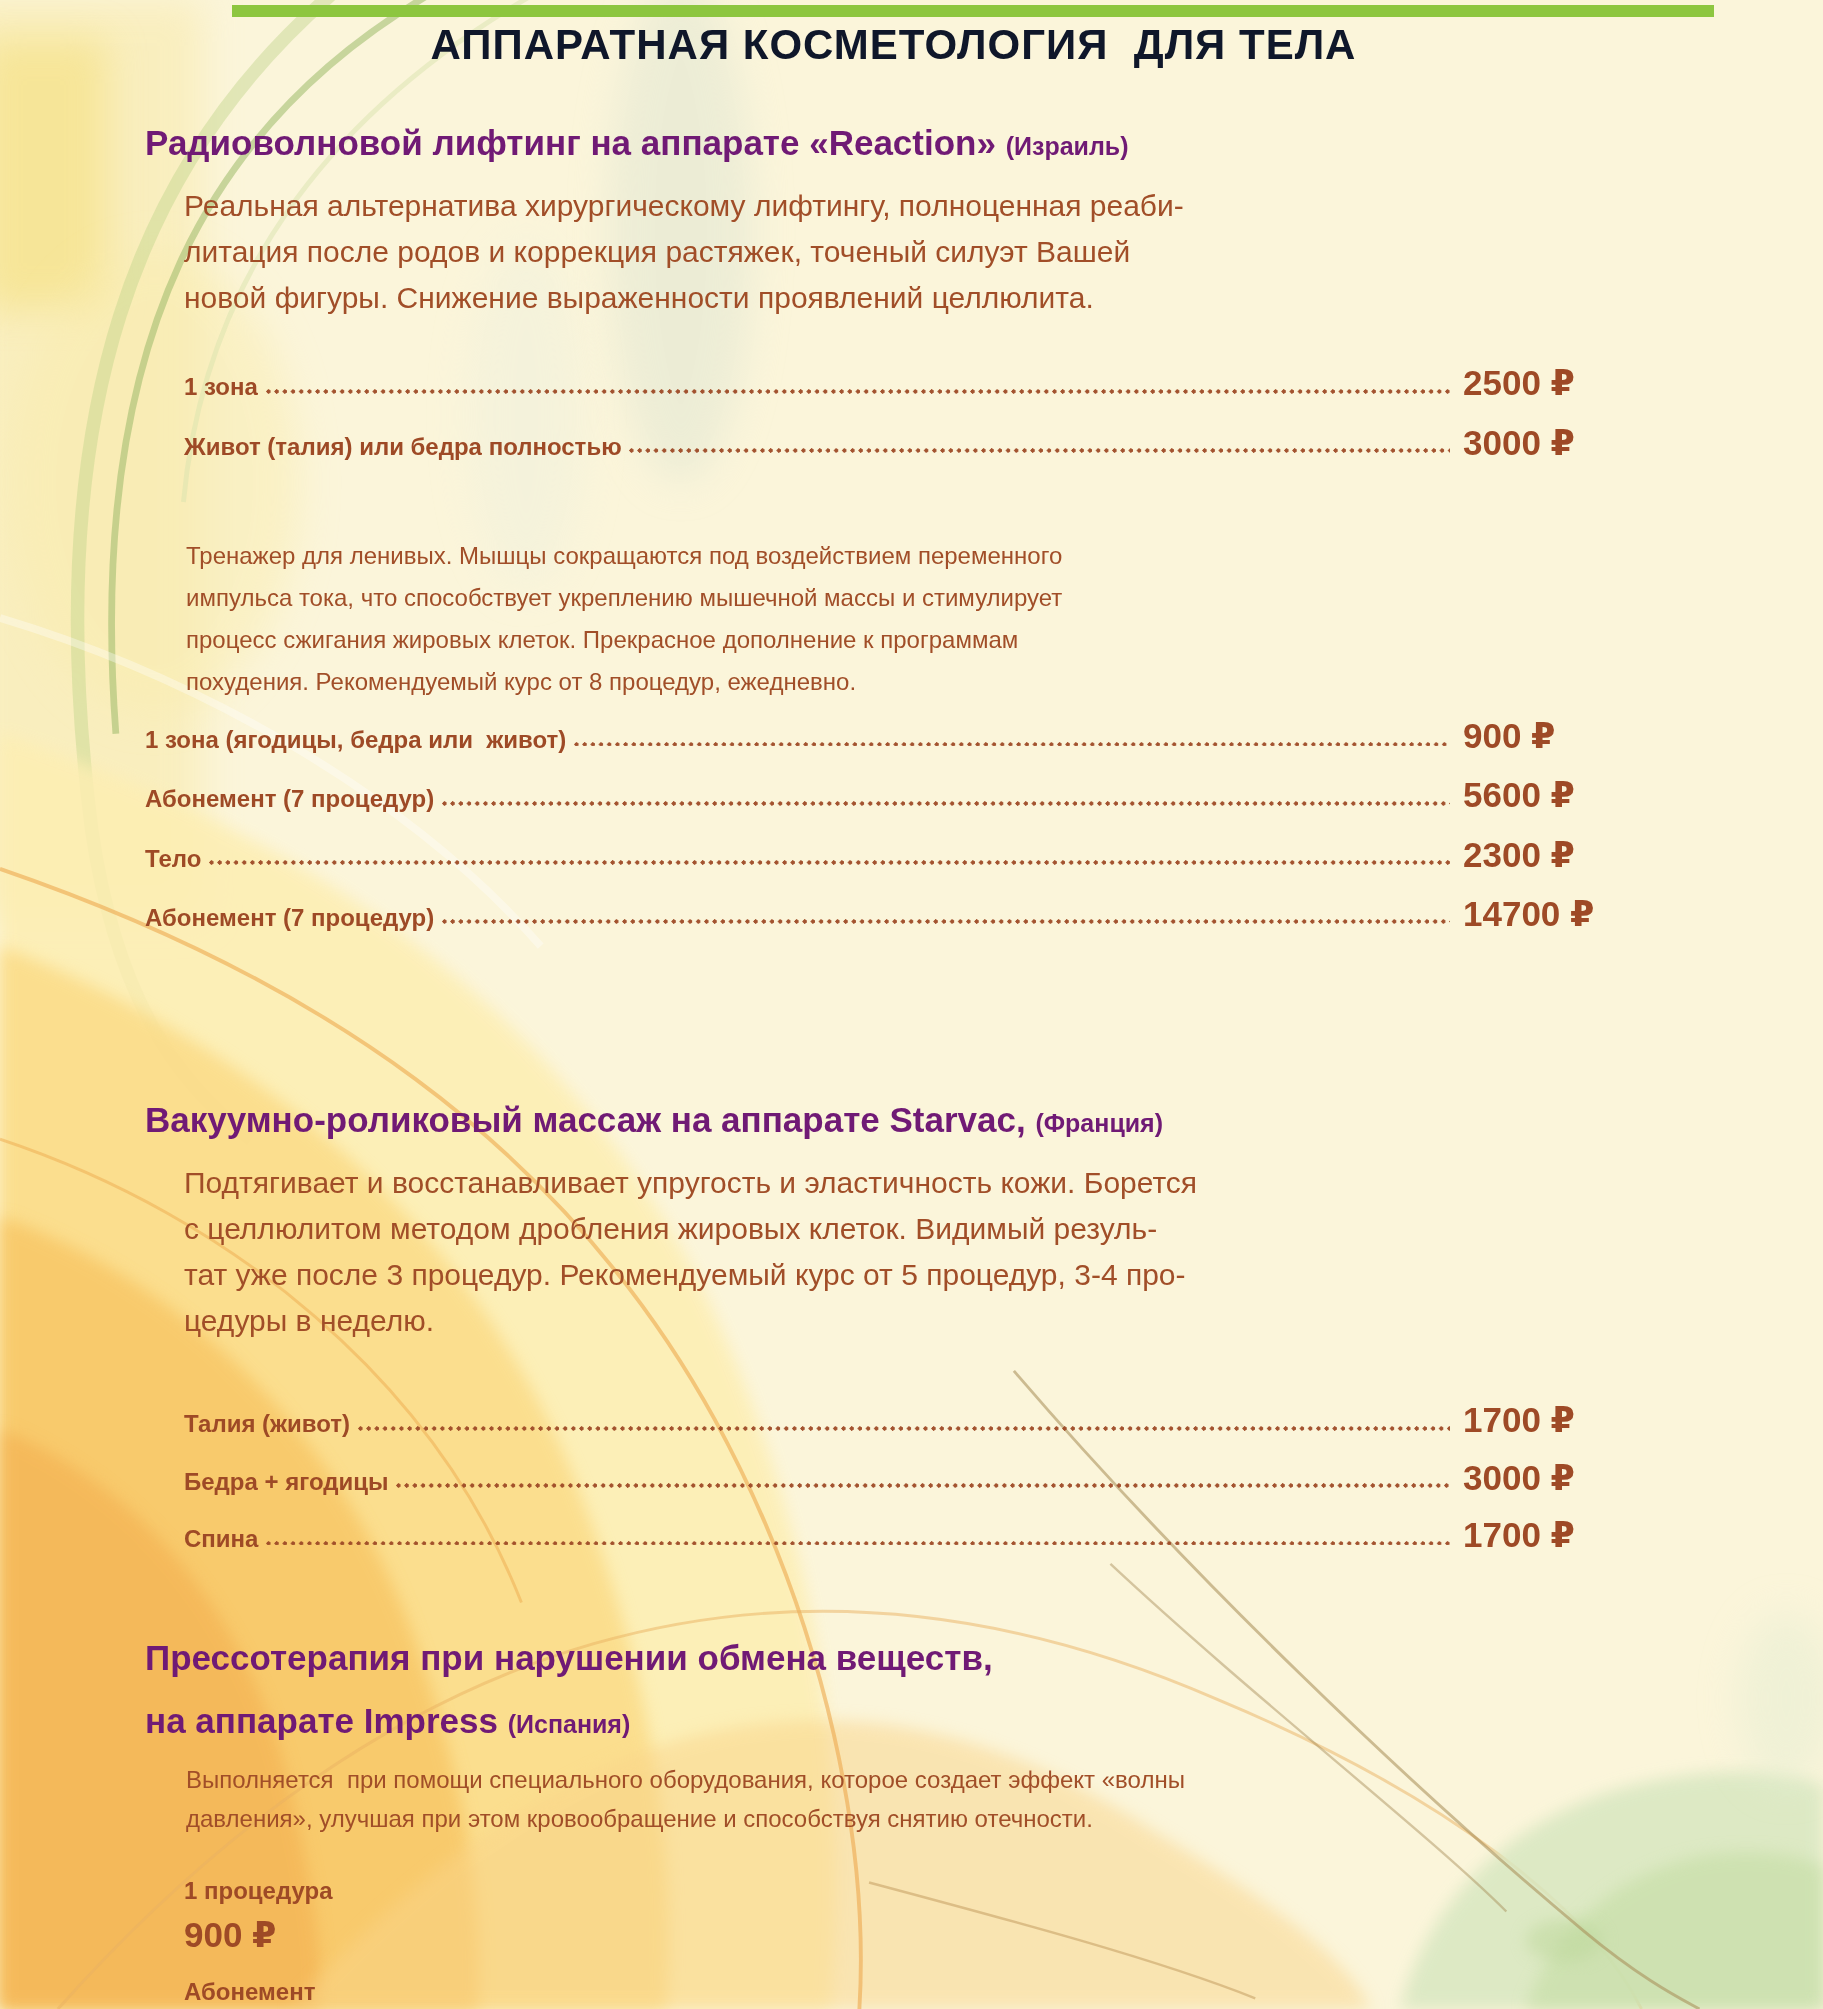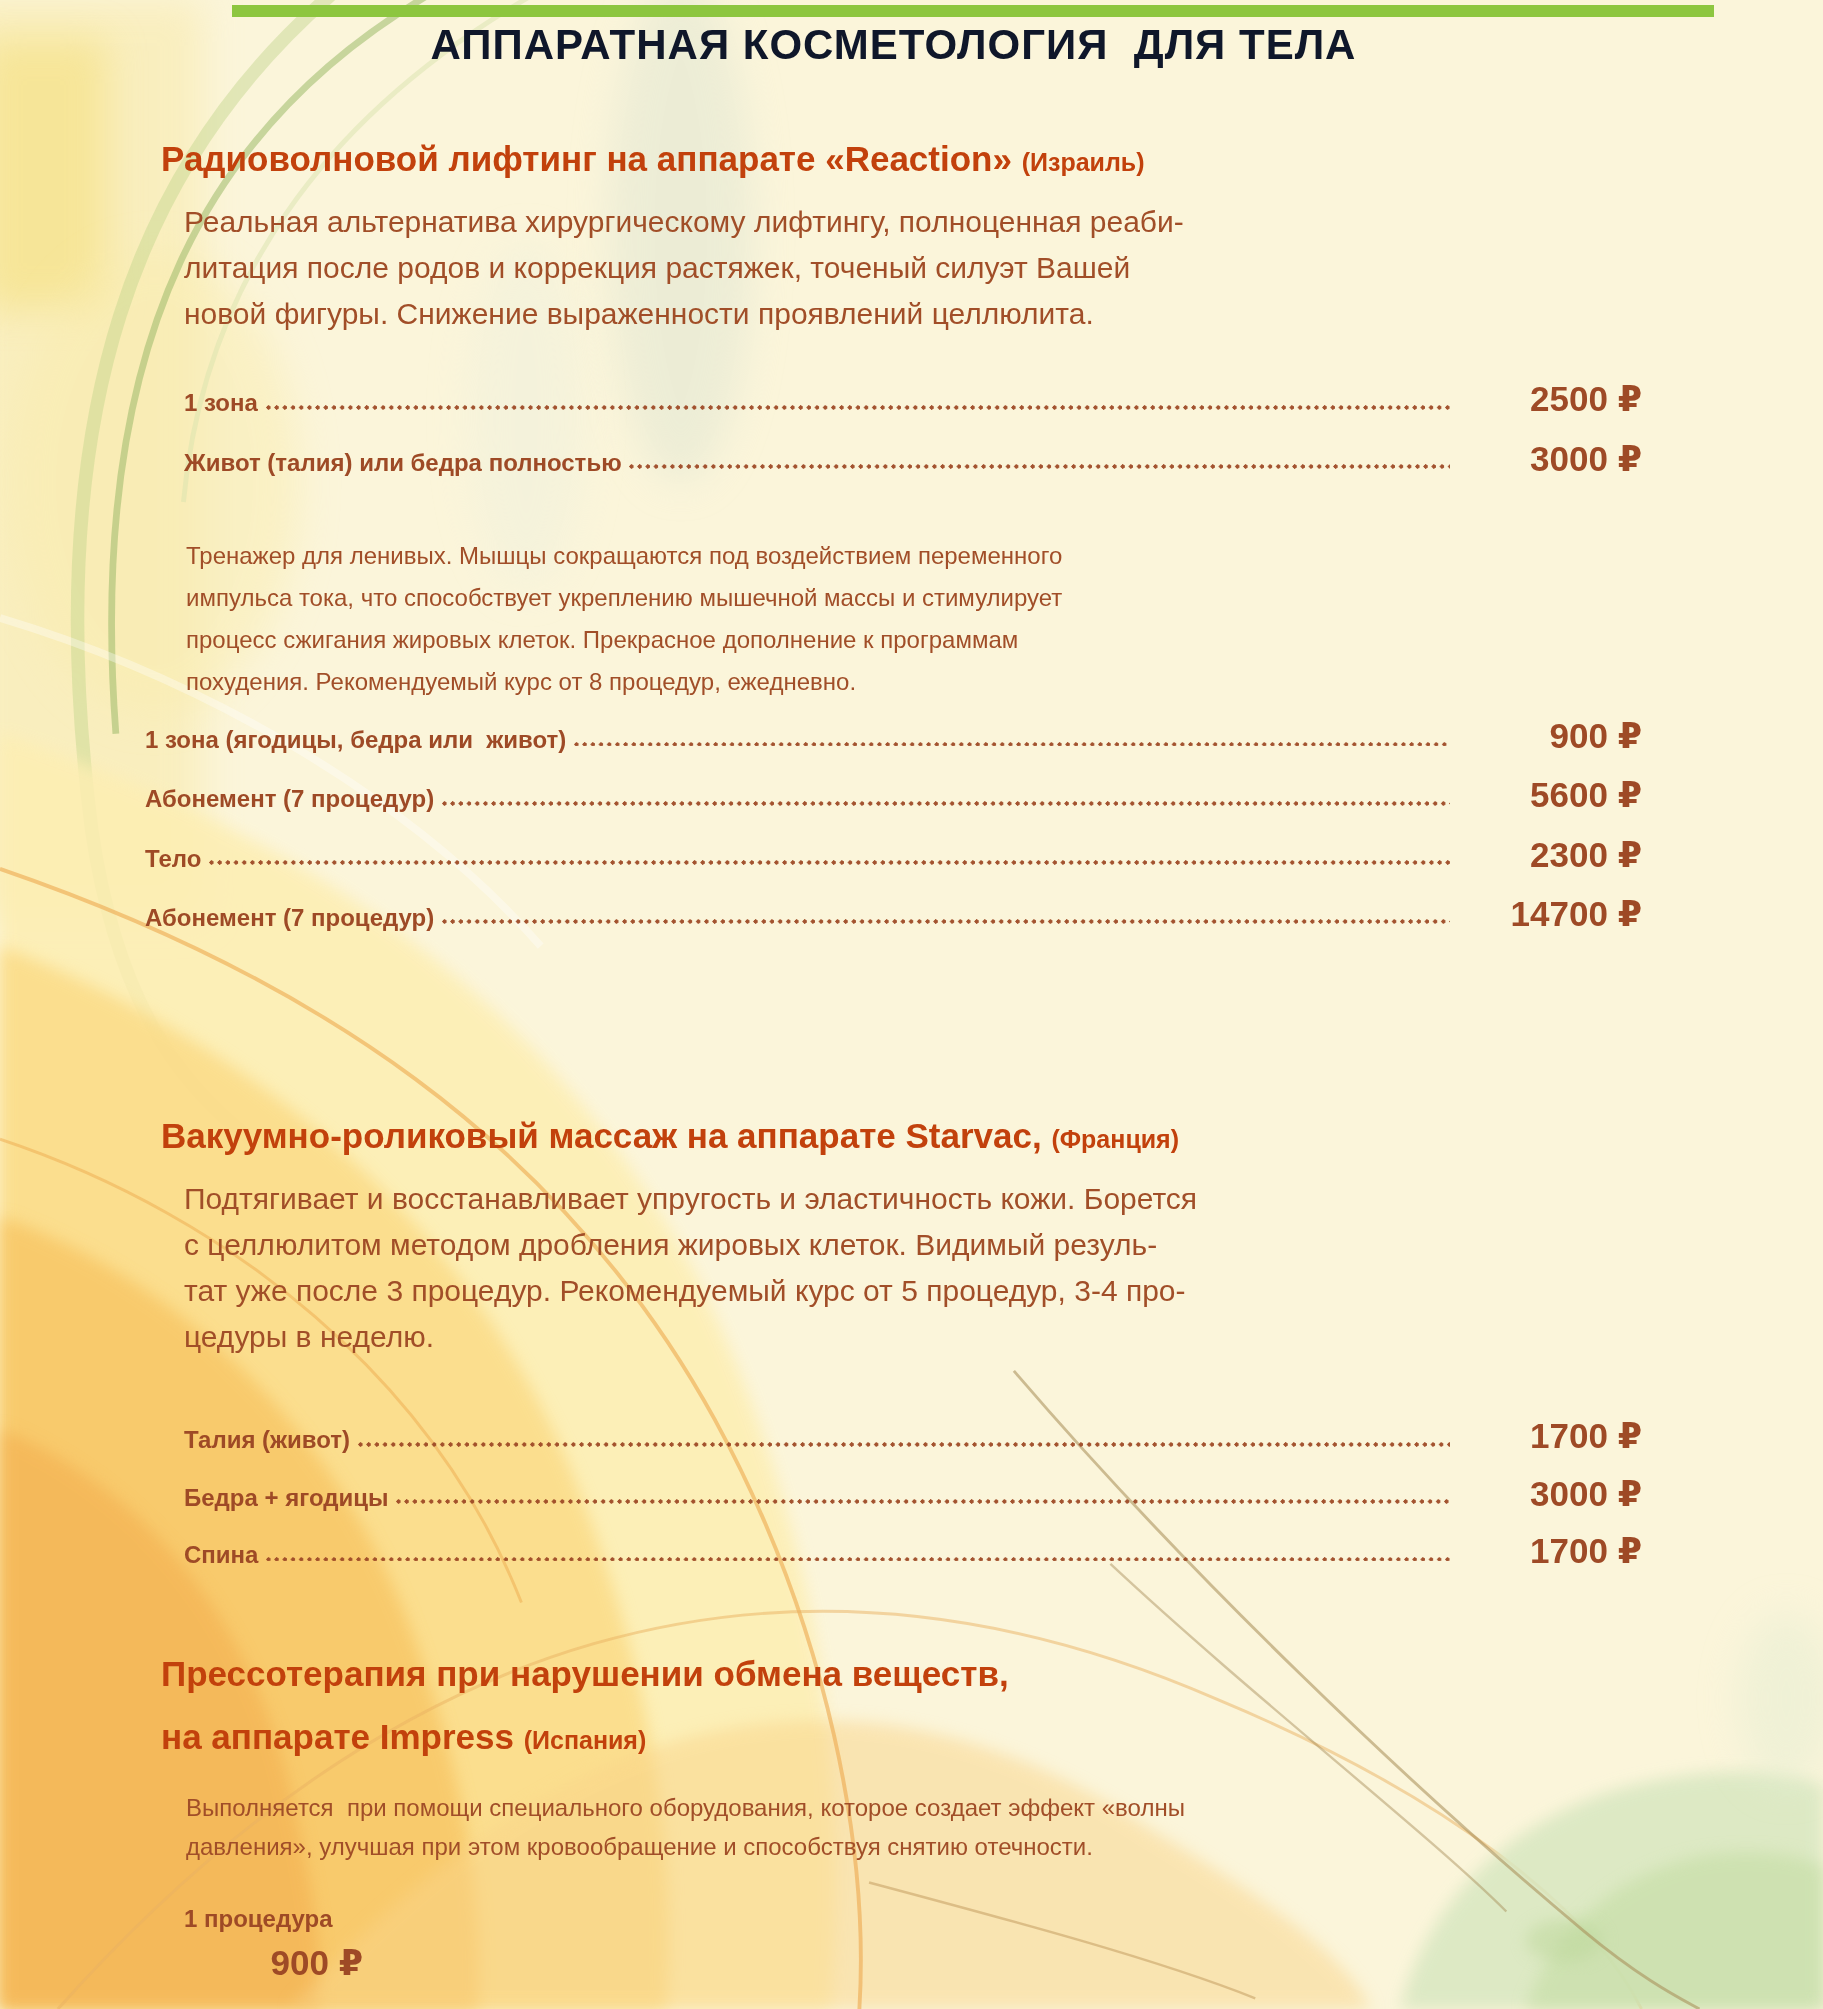--- a/index.html
+++ b/index.html
@@ -16,42 +16,42 @@
   }
   .bg{position:absolute;inset:0;width:1824px;height:2009px;}
   .topbar{position:absolute;left:232px;top:4.8px;width:1482px;height:12.6px;background:var(--green);}
   .content{position:absolute;left:145px;top:0;width:1497px;height:2009px;}
   h1{
     position:absolute;top:21px;left:0;width:100%;margin:0;text-align:center;
     font-size:42px;font-weight:700;letter-spacing:1px;white-space:pre-wrap;color:#0f172a;
   }
   .svc{position:absolute;left:0;right:0;margin:0;}
   #s1{top:122px;} #s2{top:521px;} #s3{top:1099px;} #s4{top:1626px;}
-  .svc h2{margin:16px;font-size:35px;font-weight:700;line-height:1.2;white-space:pre-wrap;color:#c2410c;}
+  .svc h2{margin:0;font-size:35px;font-weight:700;line-height:1.2;white-space:pre-wrap;color:#701a75;}
   #s4 h2{line-height:63px;}
   .svc h2 .note{font-size:25px;font-weight:700;}
   .desc{margin:19.3px 0 0 39px;font-size:30px;line-height:46px;font-weight:400;white-space:pre-wrap;color:#a14e28;}
   .desc.small{margin:13.5px 0 0 41px;font-size:24px;line-height:42px;}
   #s4 .desc{margin-top:3.9px;line-height:39px;}
   .rows{margin-top:42px;}
   #s2 .rows{margin-top:13.5px;}
   #s3 .rows{margin-top:56px;}
   #s4 .rows{margin-top:39px;}
   .rows.indent{margin-left:39px;}
   .row{display:flex;align-items:baseline;margin-bottom:19.3px;}
   #s3 .row{margin-bottom:17.4px;}
   #s4 .row{margin-bottom:23px;flex-direction:column;}
   .lbl{font-size:24px;font-weight:700;white-space:pre-wrap;}
   .lnote{font-size:24px;font-weight:700;white-space:pre-wrap;}
   .dots{
     flex:1;align-self:flex-end;height:4.8px;margin:0 13.5px 9.7px 7.7px;
     background-image:radial-gradient(circle at 2.4px 2.4px, var(--brown) 1.9px, rgba(0,0,0,0) 2.2px);
     background-size:8.2px 4.8px;background-repeat:repeat-x;opacity:.95;
   }
-  .price{font-size:35px;font-weight:700;min-width:179px;text-align:right;white-space:pre;}
+  .price{font-size:35px;font-weight:700;min-width:179px;text-align:left;white-space:pre;}
 </style>
 </head>
 <body>
 
 <svg class="bg" viewBox="0 0 1889 2081" preserveAspectRatio="none" aria-hidden="true">
   <defs>
     <filter id="b8" x="-30%" y="-30%" width="160%" height="160%">
         <feGaussianBlur stdDeviation="8"></feGaussianBlur>
       </filter>
     <filter id="b20" x="-50%" y="-50%" width="200%" height="200%">

